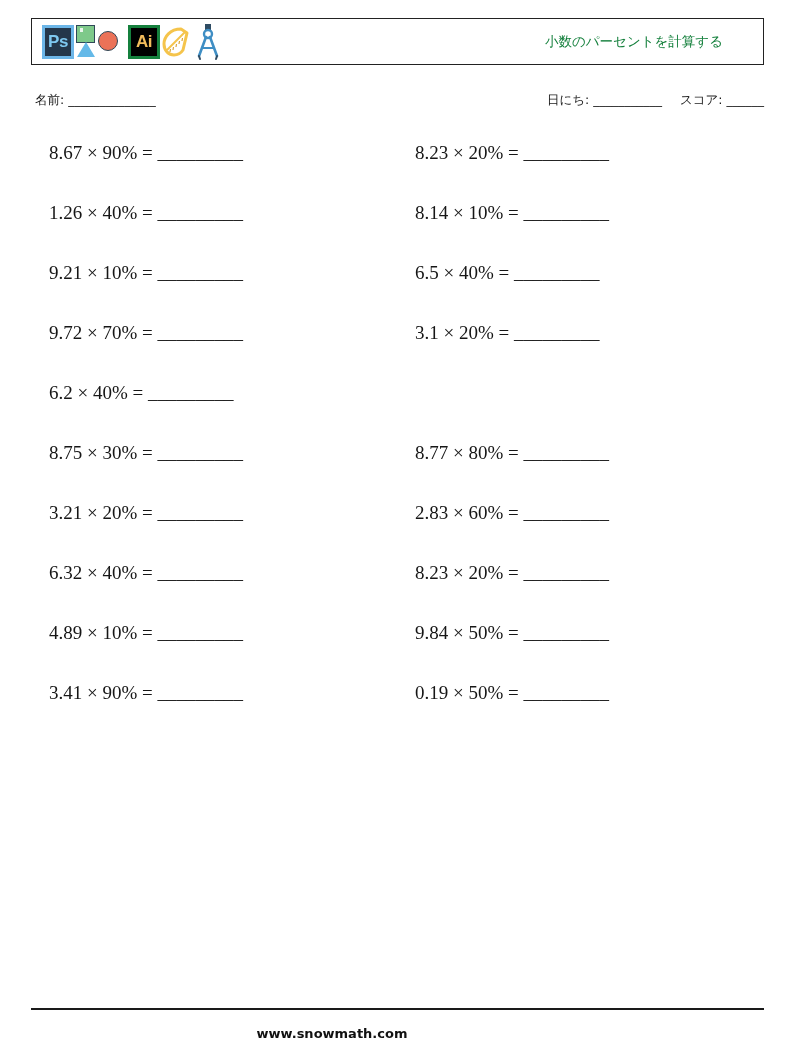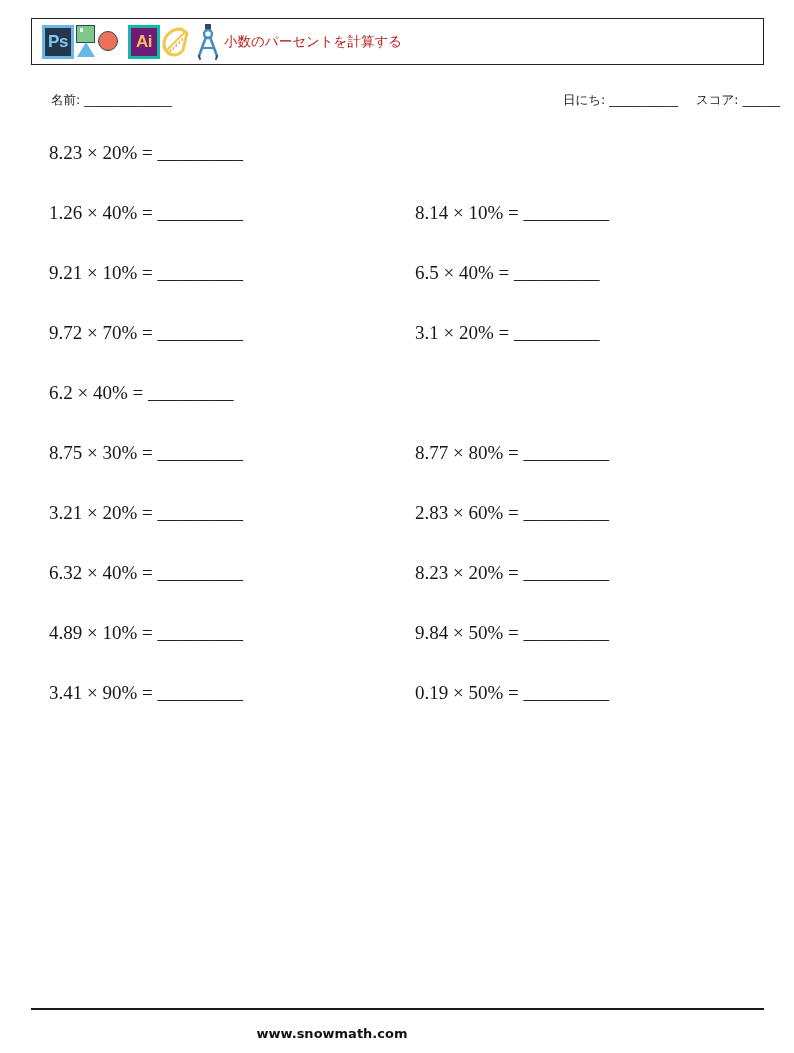--- a/index.html
+++ b/index.html
@@ -54,22 +54,22 @@
     font-size: 17px;
     font-weight: bold;
     letter-spacing: -0.5px;
   }
   .ps-tile {
     border: 3px solid #6cb6e8;
     background: #24374b;
     color: #7ec8f0;
   }
   .ai-tile {
-    border: 3px solid #14b8a6;
-    background: #701a75;
+    border: 3px solid #15803d;
+    background: #000000;
     color: #f3bd5c;
     align-items: center;
   }
 
   
   .shapes {
     position: relative;
     width: 54px;
     height: 36px;
   }
@@ -106,38 +106,37 @@
   .tool-icon {
     width: 32px;
     height: 38px;
     display: flex;
     align-items: center;
     justify-content: center;
   }
 
   .header-title {
     flex: 1;
-    text-align: left;
+    text-align: right;
     font-family: "DejaVu Sans", sans-serif;
     font-size: 13.5px;
-    color: #b91c1c;
+    color: #15803d;
     padding-right: 40px;
   }
 
   
   .meta-row {
     position: absolute;
     left: 31px;
     top: 92px;
     width: 733px;
     height: 24px;
     font-family: "DejaVu Sans", sans-serif;
     font-size: 12.5px;
     color: #1a1a1a;
-    margin-left: 16px;
   }
   .meta-name {
     position: absolute;
     left: 4px;
     top: 0;
     white-space: nowrap;
   }
   .meta-right {
     position: absolute;
     right: 0;
@@ -259,20 +258,21 @@
       <span>日にち:</span>
       <span>___________</span>
       <span class="gap"></span>
       <span>スコア:</span>
       <span>______</span>
     </div>
   </div>
 
   <div class="problems">
       <div class="prob-row">
+        <div class="prob-cell left"><span>8.67</span> <span>×</span> <span>90%</span> <span>=</span> <span class="blank">_________</span></div>
         <div class="prob-cell right"><span>8.23</span> <span>×</span> <span>20%</span> <span>=</span> <span class="blank">_________</span></div>
       </div>
       <div class="prob-row">
         <div class="prob-cell left"><span>1.26</span> <span>×</span> <span>40%</span> <span>=</span> <span class="blank">_________</span></div>
         <div class="prob-cell right"><span>8.14</span> <span>×</span> <span>10%</span> <span>=</span> <span class="blank">_________</span></div>
       </div>
       <div class="prob-row">
         <div class="prob-cell left"><span>9.21</span> <span>×</span> <span>10%</span> <span>=</span> <span class="blank">_________</span></div>
         <div class="prob-cell right"><span>6.5</span> <span>×</span> <span>40%</span> <span>=</span> <span class="blank">_________</span></div>
       </div>

